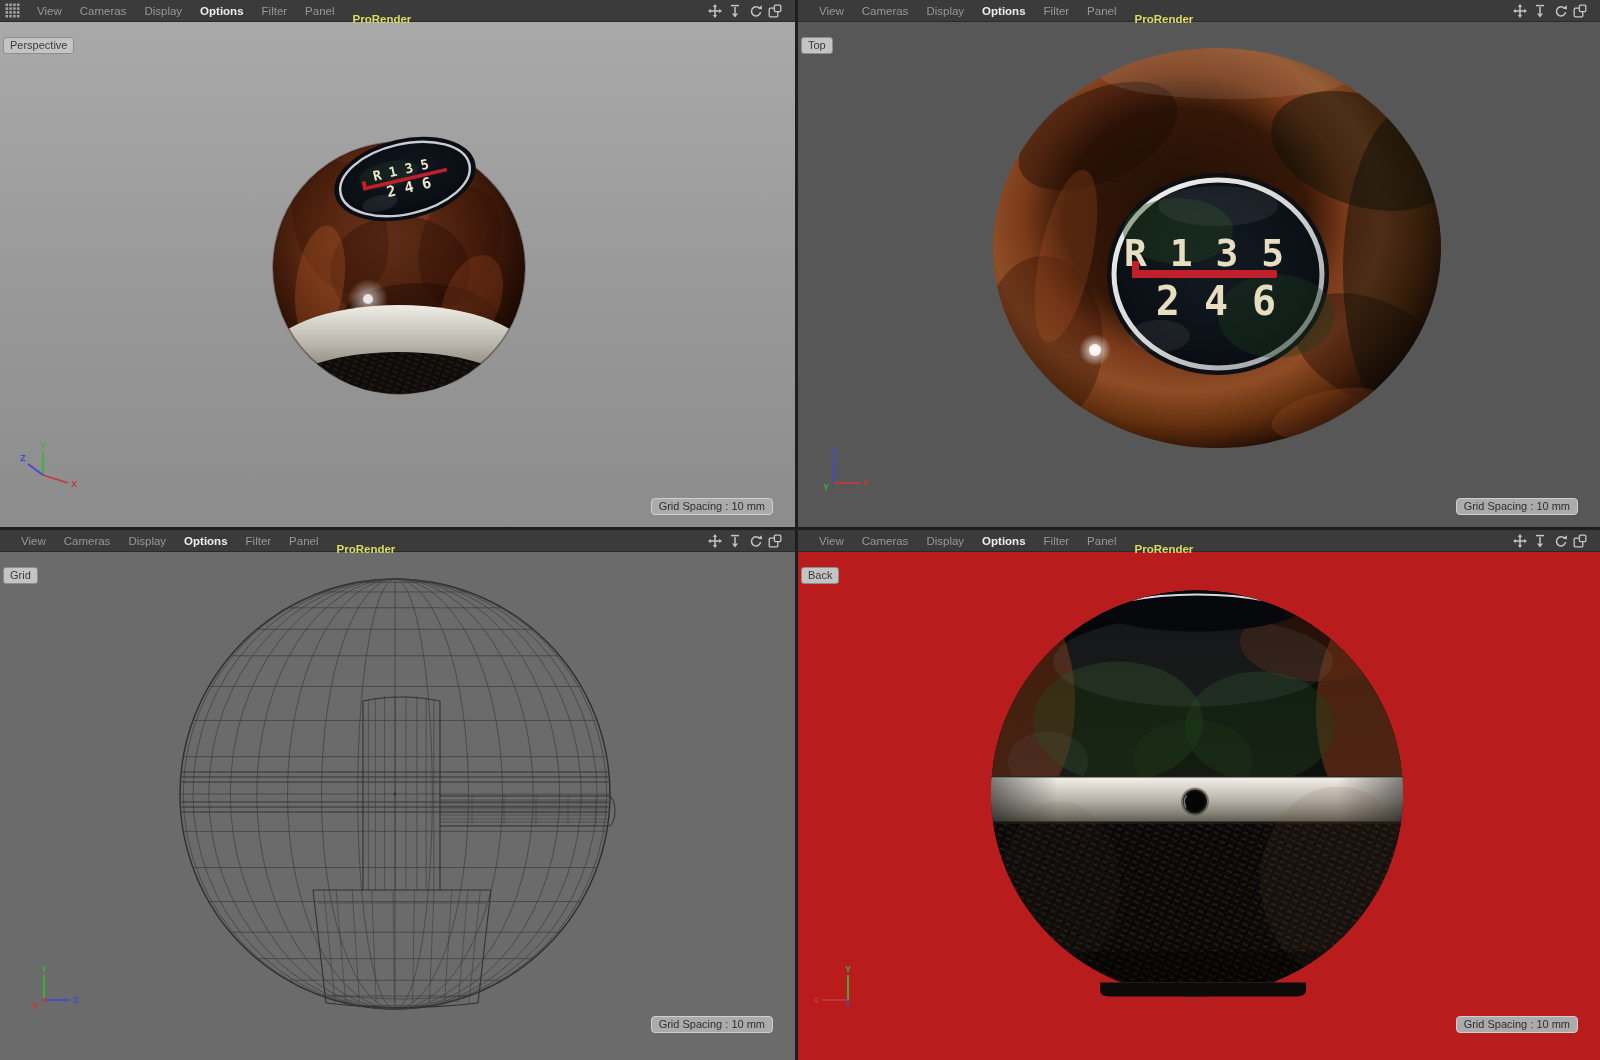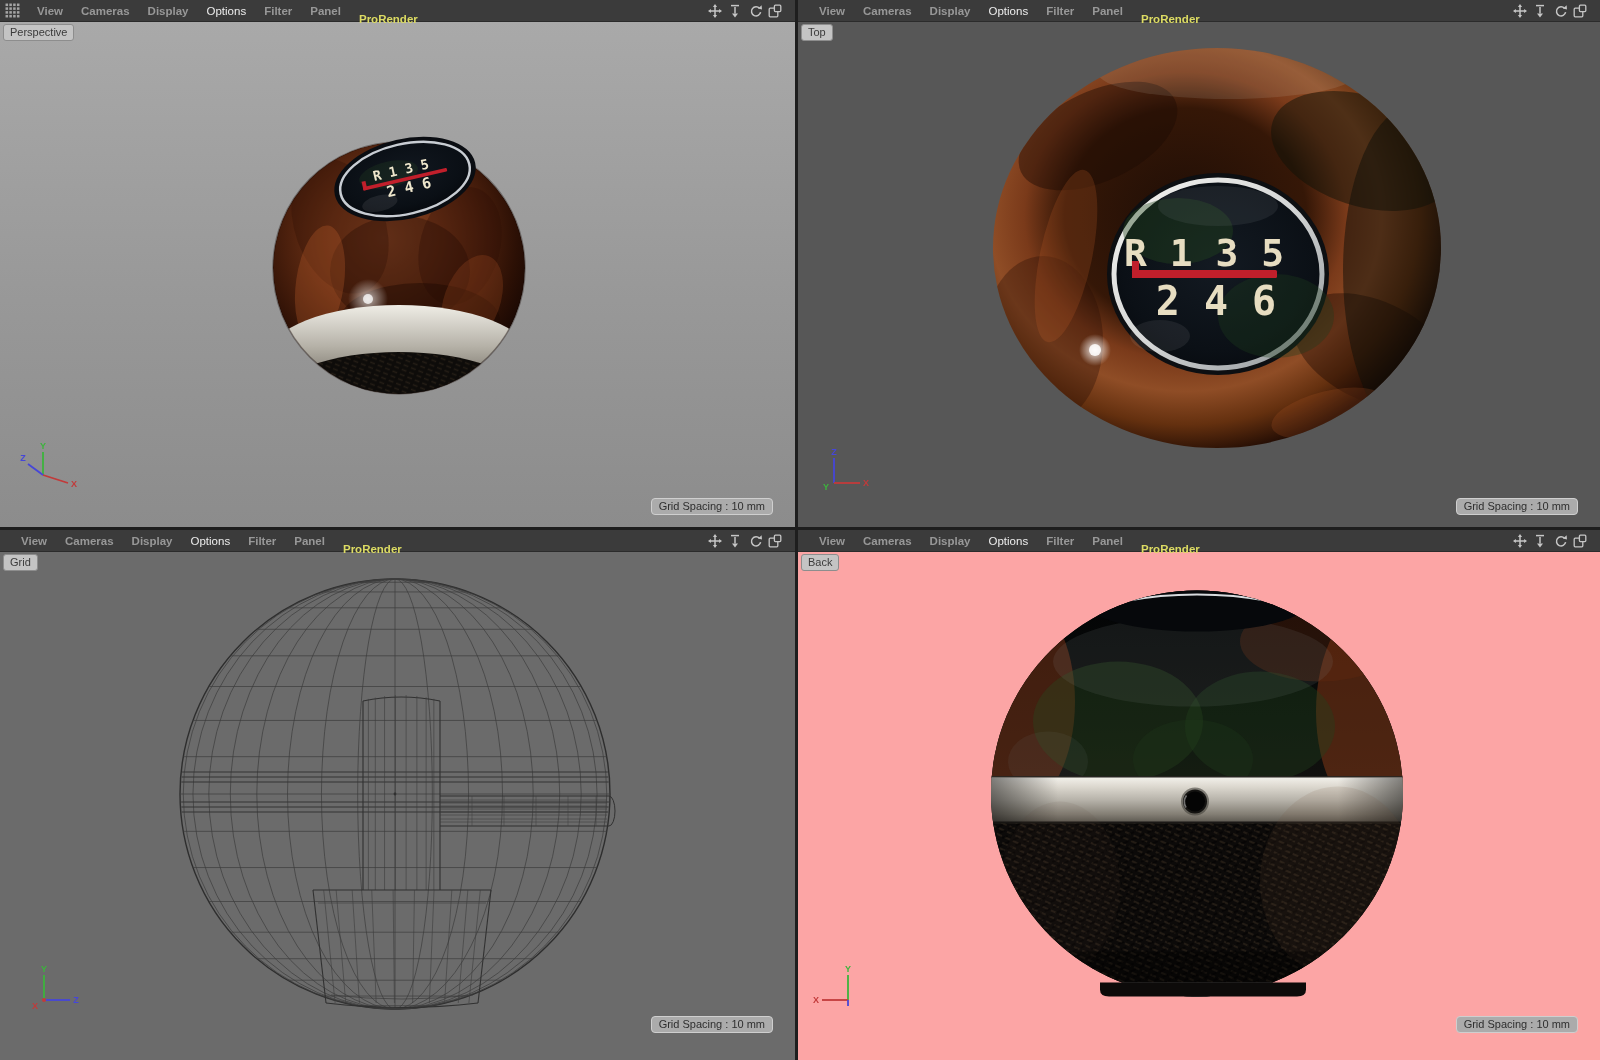--- a/index.html
+++ b/index.html
@@ -5,35 +5,35 @@
   html,body{margin:0;padding:0;background:#1e1e1e;width:1600px;height:1060px;overflow:hidden;
     font-family:"Liberation Sans",sans-serif;-webkit-font-smoothing:antialiased;}
   .stage{position:relative;width:1600px;height:1060px;background:#1e1e1e;}
   .viewport{position:absolute;background:#3b3b3b;}
   #vp1{left:0;top:0;width:795px;height:527px;}
   #vp2{left:798px;top:0;width:802px;height:527px;}
   #vp3{left:0;top:530px;width:795px;height:530px;}
   #vp4{left:798px;top:530px;width:802px;height:530px;}
   .menubar{position:relative;height:21px;background:#3b3b3b;display:flex;align-items:center;
     padding:0 10px 0 4px;border-bottom:1px solid #2b2b2b;z-index:6;}
-  .mi{color:#989898;font-size:11.5px;padding:0 9px;white-space:nowrap;cursor:default;font-weight:bold;}
-  .mi.opt{color:#ededed;font-weight:normal;}
+  .mi{color:#989898;font-size:11.5px;padding:0 9px;white-space:nowrap;cursor:default;}
+  .mi.opt{color:#ededed;font-weight:bold;}
   .mi.pro{color:#dcdb63;font-weight:bold;margin-top:17px;}
   .spacer{flex:1;}
   .nav{display:flex;gap:6px;align-items:center;margin-right:3px;}
   .nic{display:block;width:14px;height:14px;}
   .nic svg{display:block;}
   .grid-ic{display:block;width:15px;height:15px;margin:0 8px 0 1px;}
   .view-area{position:absolute;left:0;top:21px;right:0;bottom:0;overflow:hidden;}
   #vp1 .view-area{background:linear-gradient(180deg,#a9a9a9 0%,#989898 55%,#8c8c8c 100%);}
   #vp2 .view-area{background:#575757;}
   #vp3 .view-area{background:#6b6b6b;}
-  #vp4 .view-area{background:#fca5a5;}
+  #vp4 .view-area{background:#b91c1c;}
   .scene{position:absolute;inset:0;width:100%;height:100%;}
-  .vp-label{position:absolute;top:3px;left:3px;background:#c4c4c4;border:1px solid #8d8d8d;
+  .vp-label{position:absolute;top:16px;left:3px;background:#c4c4c4;border:1px solid #8d8d8d;
     border-radius:3px;color:#3b3b3b;font-size:11px;padding:1px 6px 2px;z-index:5;}
   .grid-label{position:absolute;right:22px;background:#ababab;border:1px solid #cfcfcf;
     border-radius:4px;color:#2e2e2e;font-size:11px;padding:1px 7px 2px;z-index:5;}
   #vp1 .grid-label,#vp2 .grid-label{bottom:12px;}
   #vp3 .grid-label,#vp4 .grid-label{bottom:27px;}
   .gizmo{position:absolute;z-index:4;}
   #vp1 .gizmo{left:16px;bottom:30px;}
   #vp2 .gizmo{left:12px;bottom:26px;}
   #vp3 .gizmo{left:20px;bottom:42px;}
   #vp4 .gizmo{left:10px;bottom:42px;}

